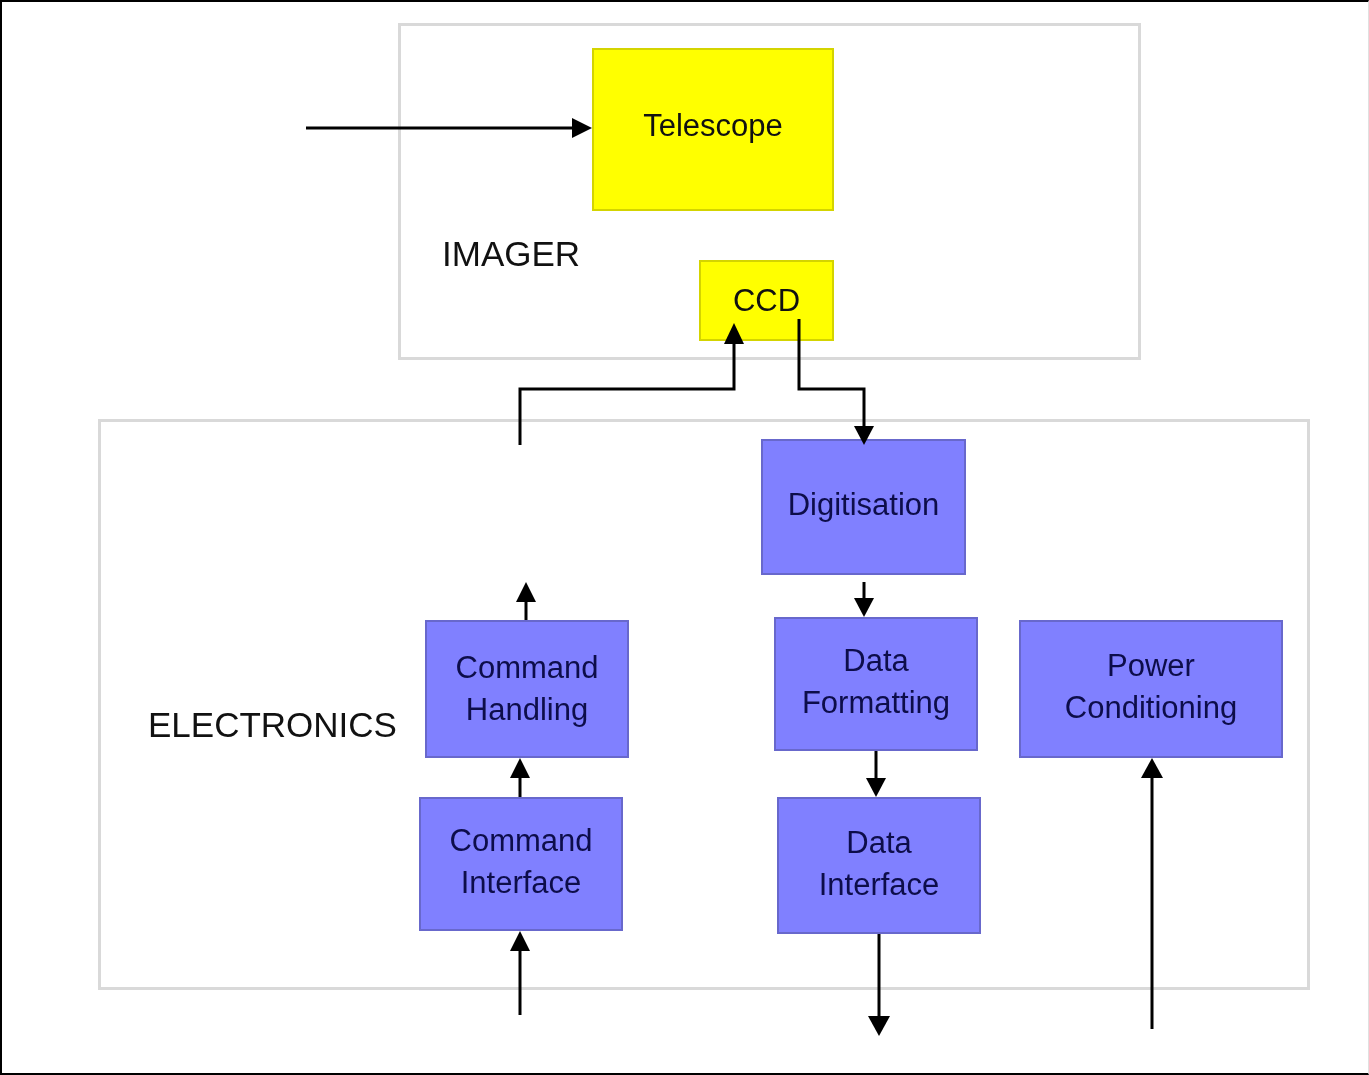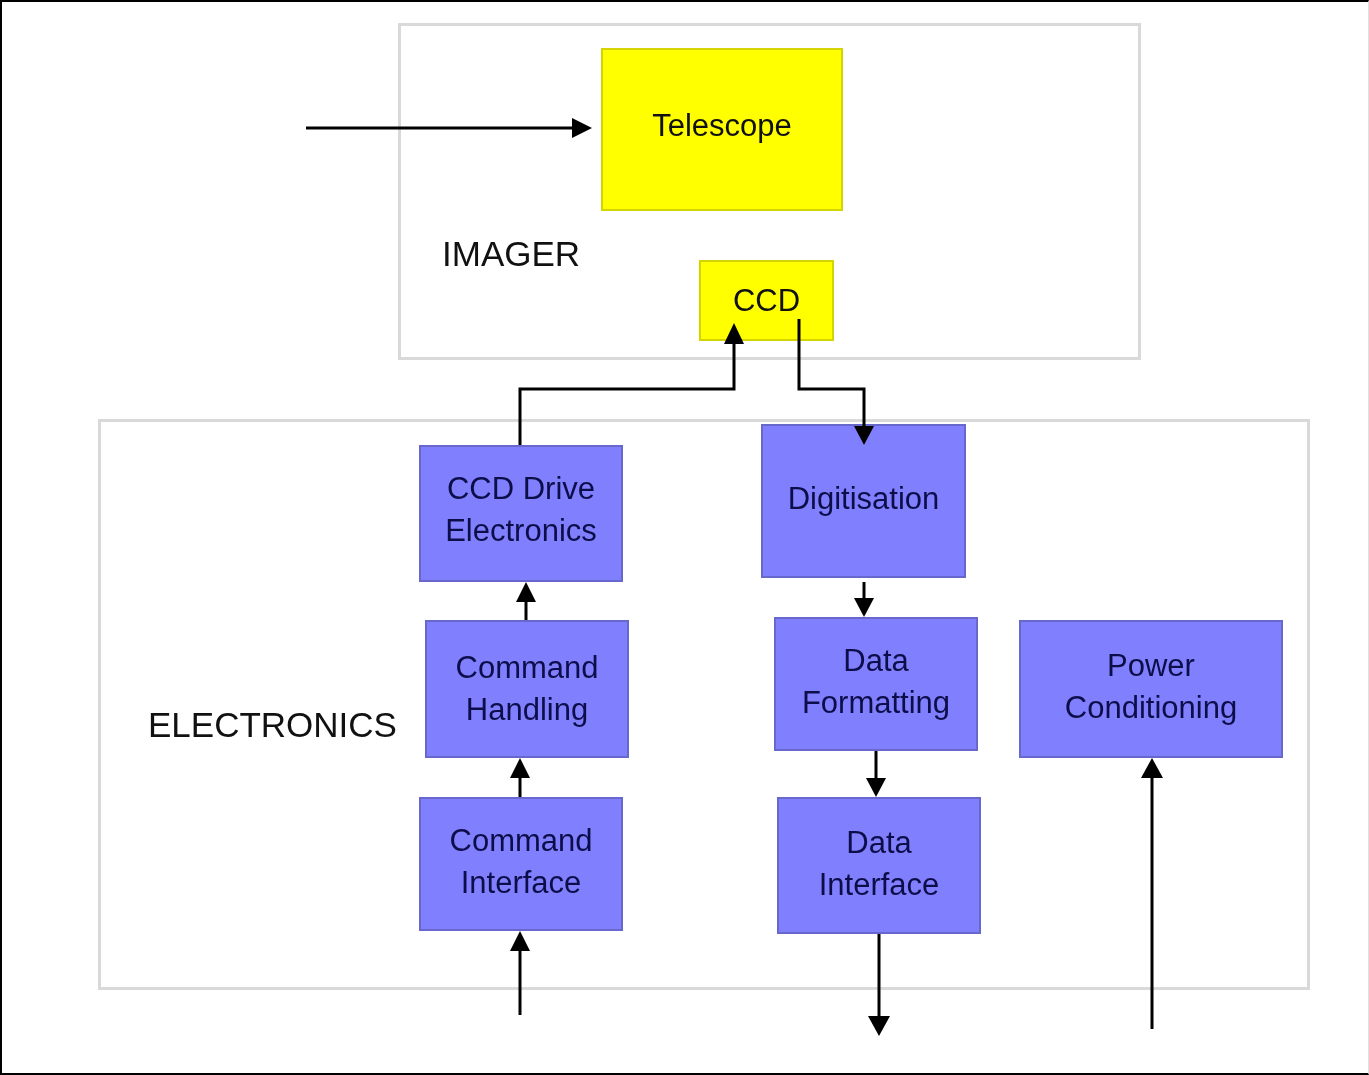--- a/index.html
+++ b/index.html
@@ -37,31 +37,29 @@
 <body>
 
 <div id="canvas">
 
   <div class="frame" style="left:396px; top:21px; width:743px; height:337px;"></div>
   <div class="frame" style="left:96px; top:417px; width:1212px; height:571px;"></div>
 
   <div class="label" style="left:440px; top:232px;">IMAGER</div>
   <div class="label" style="left:146px; top:703px;">ELECTRONICS</div>
 
-  <div class="box yellow" style="left:590px; top:46px; width:242px; height:163px; padding-bottom:3px; align-items:flex-start; padding-top:55px;margin-left:9px;">Telescope</div>
+  <div class="box yellow" style="left:590px; top:46px; width:242px; height:163px; padding-bottom:3px; align-items:flex-start; padding-top:55px;">Telescope</div>
   <div class="box yellow" style="left:697px; top:258px; width:135px; height:81px;">CCD</div>
 
-  <div class="box purple" style="left:417px; top:443px; width:204px; height:137px; padding-bottom:8px;">CCD Drive
-Electronics</div>
   <div class="box purple" style="left:423px; top:618px; width:204px; height:138px;">Command
 Handling</div>
   <div class="box purple" style="left:417px; top:795px; width:204px; height:134px; padding-bottom:4px;">Command
 Interface</div>
 
-  <div class="box purple" style="left:759px; top:422px; width:205px; height:154px; padding-bottom:4px;">Digitisation</div>
+  <div class="box purple" style="left:759px; top:437px; width:205px; height:136px; padding-bottom:4px;">Digitisation</div>
   <div class="box purple" style="left:772px; top:615px; width:204px; height:134px; padding-bottom:4px;">Data
 Formatting</div>
   <div class="box purple" style="left:775px; top:795px; width:204px; height:137px; padding-bottom:4px;">Data
 Interface</div>
 
   <div class="box purple" style="left:1017px; top:618px; width:264px; height:138px; padding-bottom:5px;">Power
 Conditioning</div>
 
   <svg id="links" viewBox="0 0 1369 1075">
     <defs>

